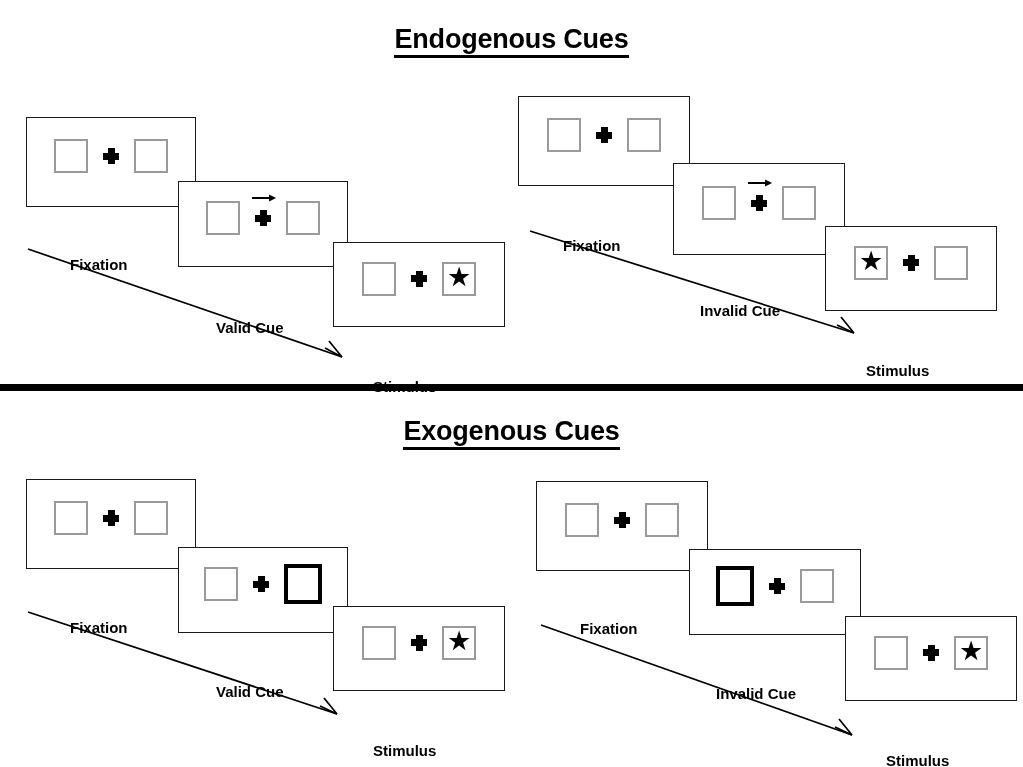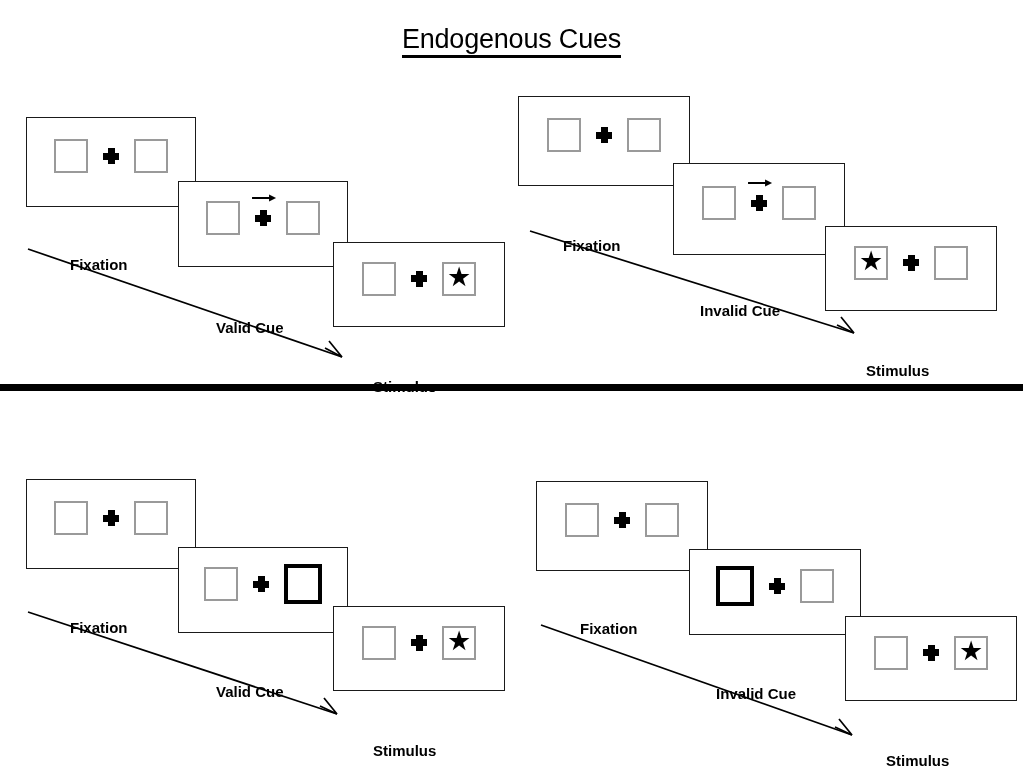--- a/index.html
+++ b/index.html
@@ -19,21 +19,21 @@
     position: absolute;
     left: 0;
     width: 1023px;
   }
 
   .section-title {
     position: absolute;
     width: 1023px;
     text-align: center;
     font-size: 27px;
-    font-weight: normal;
+    font-weight: bold;
     color: #000000;
     letter-spacing: -0.2px;
   }
   .section-title span {
     border-bottom: 3px solid #000000;
     padding-bottom: 1px;
   }
 
   .divider {
     position: absolute;
@@ -267,20 +267,23 @@
       </div>
     </div>
   </div>
   <div class="caption" style="left:866px;top:322px;">Stimulus</div>
 </div>
 
 <div class="divider" style="top:384px;"></div>
 
 <div class="section" style="top:391px;height:376px;">
 
+  <div class="section-title" style="top:25px;">
+    <span>Exogenous Cues</span>
+  </div>
 
   <svg class="time-arrow" style="left:26px;top:217px;" width="325" height="115" viewBox="0 0 325 115">
     <line x1="2" y1="4" x2="311" y2="106" stroke="#000000" stroke-width="1.7"></line>
     <path d="M311 106 L294 98 M311 106 L298 90" stroke="#000000" stroke-width="1.7" fill="none"></path>
   </svg>
 
   <div class="panel" style="left:26px;top:88px;width:170px;height:90px;">
     <div class="panel-inner">
       <div class="display-row">
         <div class="box"></div>

